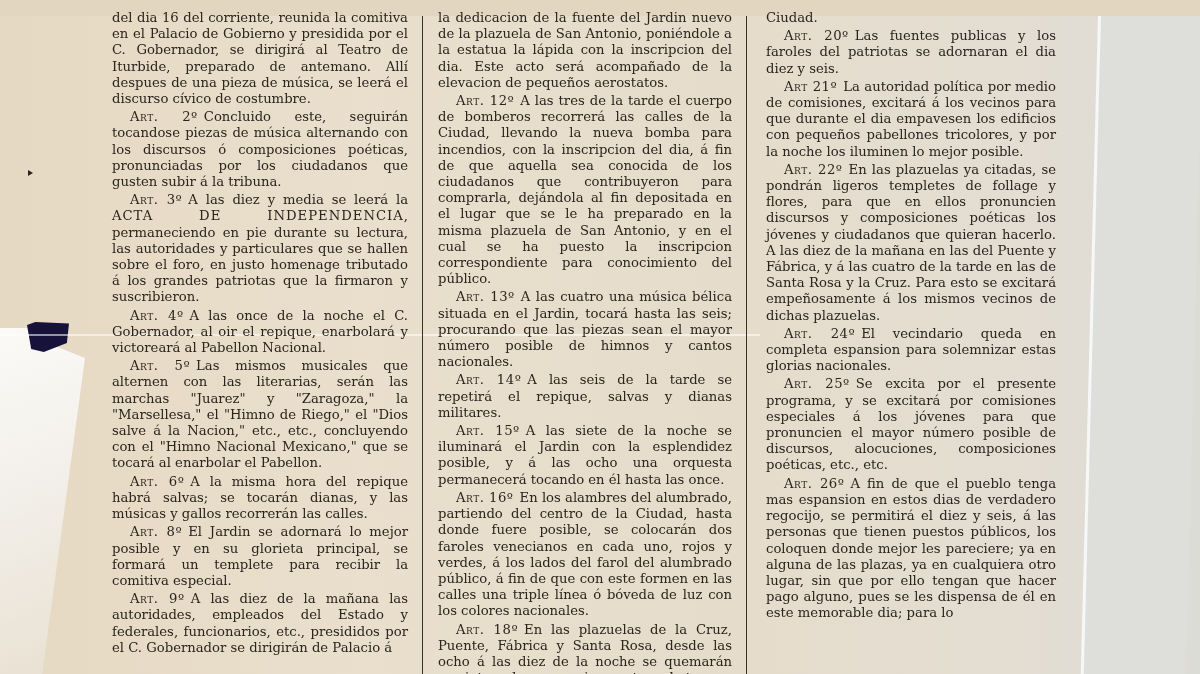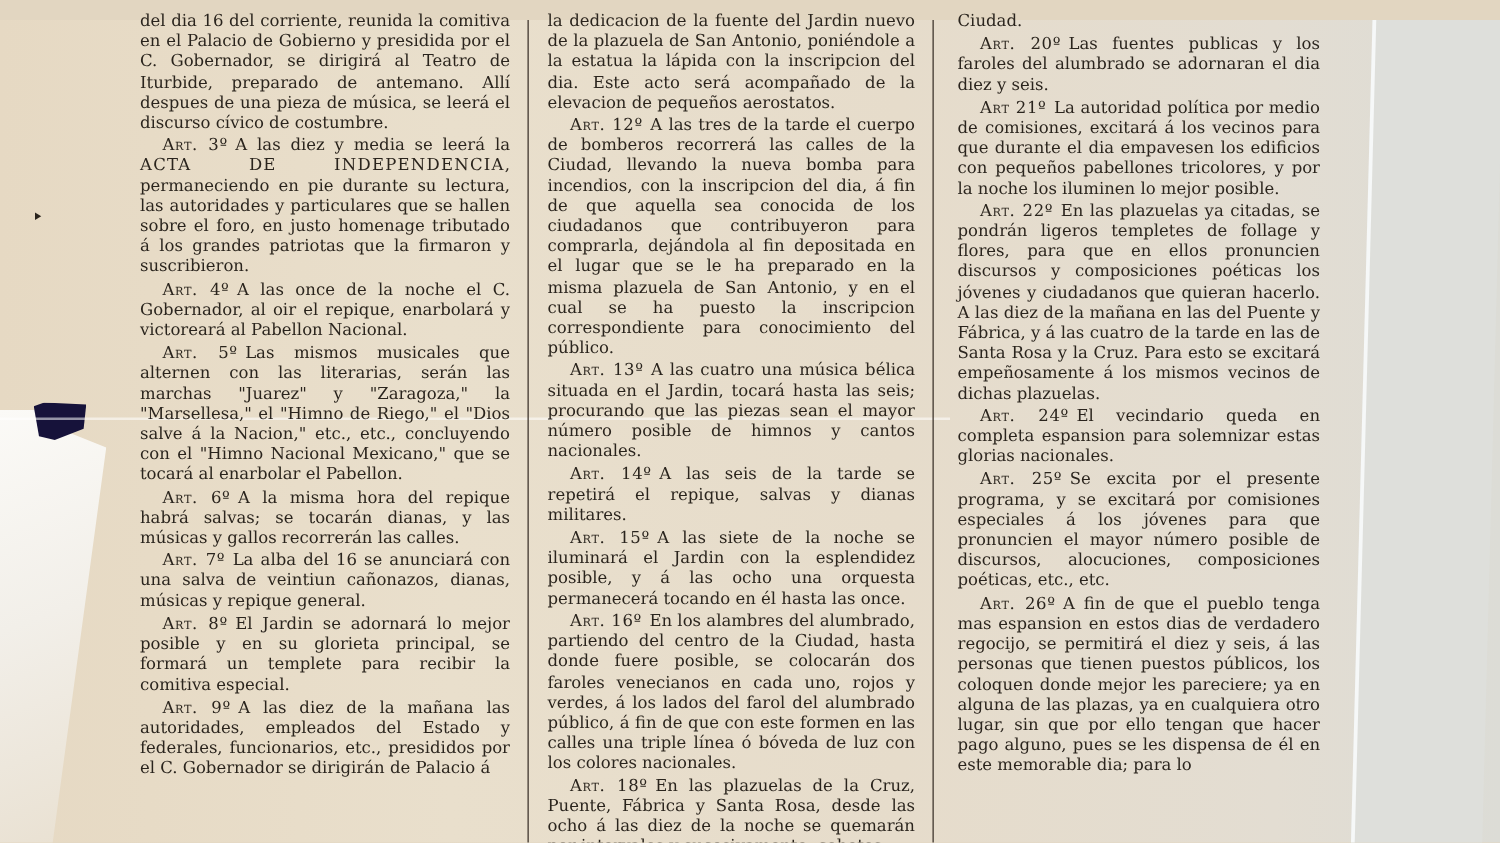--- a/index.html
+++ b/index.html
@@ -57,42 +57,42 @@
   <div class="left-fold"></div>
   <div class="tear-hole"></div>
   <div class="crease"></div>
   <div class="bullet"></div>
 
   <div class="rule" style="left:422px;"></div>
   <div class="rule" style="left:746px;"></div>
 
   <div class="col" style="left:112px; width:296px;">
     <p class="cont"><span>del dia 16 del corriente, reunida la comitiva en el Palacio de Gobierno y presidida por el C. Gobernador, se dirigirá al Teatro de Iturbide, preparado de antemano. Allí despues de una pieza de música, se leerá el discurso cívico de costumbre.</span></p>
+    <p><span class="art">Art. 2º</span><span>Concluido este, seguirán tocandose piezas de música alternando con los discursos ó composiciones poéticas, pronunciadas por los ciudadanos que gusten subir á la tribuna.</span></p>
     <p><span class="art">Art. 3º</span><span>A las diez y media se leerá la</span> <span class="acta">ACTA DE INDEPENDENCIA</span><span>, permaneciendo en pie durante su lectura, las autoridades y particulares que se hallen sobre el foro, en justo homenage tributado á los grandes patriotas que la firmaron y suscribieron.</span></p>
     <p><span class="art">Art. 4º</span><span>A las once de la noche el C. Gobernador, al oir el repique, enarbolará y victoreará al Pabellon Nacional.</span></p>
     <p><span class="art">Art. 5º</span><span>Las mismos musicales que alternen con las literarias, serán las marchas "Juarez" y "Zaragoza," la "Marsellesa," el "Himno de Riego," el "Dios salve á la Nacion," etc., etc., concluyendo con el "Himno Nacional Mexicano," que se tocará al enarbolar el Pabellon.</span></p>
     <p><span class="art">Art. 6º</span><span>A la misma hora del repique habrá salvas; se tocarán dianas, y las músicas y gallos recorrerán las calles.</span></p>
-    <p><span class="art">Art. 7º</span><span>La alba del 16 se anunciará con una salva de veintiun cañonazos, dianas, músicas y repique general.</span></p>
     <p><span class="art">Art. 8º</span><span>El Jardin se adornará lo mejor posible y en su glorieta principal, se formará un templete para recibir la comitiva especial.</span></p>
     <p><span class="art">Art. 9º</span><span>A las diez de la mañana las autoridades, empleados del Estado y federales, funcionarios, etc., presididos por el C. Gobernador se dirigirán de Palacio á</span></p>
   </div>
 
   <div class="col" style="left:438px; width:294px;">
     <p class="cont"><span>la dedicacion de la fuente del Jardin nuevo de la plazuela de San Antonio, poniéndole a la estatua la lápida con la inscripcion del dia. Este acto será acompañado de la elevacion de pequeños aerostatos.</span></p>
     <p><span class="art">Art. 12º</span><span>A las tres de la tarde el cuerpo de bomberos recorrerá las calles de la Ciudad, llevando la nueva bomba para incendios, con la inscripcion del dia, á fin de que aquella sea conocida de los ciudadanos que contribuyeron para comprarla, dejándola al fin depositada en el lugar que se le ha preparado en la misma plazuela de San Antonio, y en el cual se ha puesto la inscripcion correspondiente para conocimiento del público.</span></p>
     <p><span class="art">Art. 13º</span><span>A las cuatro una música bélica situada en el Jardin, tocará hasta las seis; procurando que las piezas sean el mayor número posible de himnos y cantos nacionales.</span></p>
     <p><span class="art">Art. 14º</span><span>A las seis de la tarde se repetirá el repique, salvas y dianas militares.</span></p>
     <p><span class="art">Art. 15º</span><span>A las siete de la noche se iluminará el Jardin con la esplendidez posible, y á las ocho una orquesta permanecerá tocando en él hasta las once.</span></p>
     <p><span class="art">Art. 16º</span><span>En los alambres del alumbrado, partiendo del centro de la Ciudad, hasta donde fuere posible, se colocarán dos faroles venecianos en cada uno, rojos y verdes, á los lados del farol del alumbrado público, á fin de que con este formen en las calles una triple línea ó bóveda de luz con los colores nacionales.</span></p>
     <p><span class="art">Art. 18º</span><span>En las plazuelas de la Cruz, Puente, Fábrica y Santa Rosa, desde las ocho á las diez de la noche se quemarán por intervalos y sucesivamente, cohetes</span></p>
   </div>
 
   <div class="col" style="left:766px; width:290px;">
     <p class="cont"><span>Ciudad.</span></p>
-    <p><span class="art">Art. 20º</span><span>Las fuentes publicas y los faroles del alumbrado se adornaran el dia diez y seis.</span></p>
+    <p><span class="art">Art. 20º</span><span>Las fuentes publicas y los faroles del patriotas se adornaran el dia diez y seis.</span></p>
     <p><span class="art">Art 21º</span><span>La autoridad política por medio de comisiones, excitará á los vecinos para que durante el dia empavesen los edificios con pequeños pabellones tricolores, y por la noche los iluminen lo mejor posible.</span></p>
     <p><span class="art">Art. 22º</span><span>En las plazuelas ya citadas, se pondrán ligeros templetes de follage y flores, para que en ellos pronuncien discursos y composiciones poéticas los jóvenes y ciudadanos que quieran hacerlo. A las diez de la mañana en las del Puente y Fábrica, y á las cuatro de la tarde en las de Santa Rosa y la Cruz. Para esto se excitará empeñosamente á los mismos vecinos de dichas plazuelas.</span></p>
     <p><span class="art">Art. 24º</span><span>El vecindario queda en completa espansion para solemnizar estas glorias nacionales.</span></p>
     <p><span class="art">Art. 25º</span><span>Se excita por el presente programa, y se excitará por comisiones especiales á los jóvenes para que pronuncien el mayor número posible de discursos, alocuciones, composiciones poéticas, etc., etc.</span></p>
     <p><span class="art">Art. 26º</span><span>A fin de que el pueblo tenga mas espansion en estos dias de verdadero regocijo, se permitirá el diez y seis, á las personas que tienen puestos públicos, los coloquen donde mejor les pareciere; ya en alguna de las plazas, ya en cualquiera otro lugar, sin que por ello tengan que hacer pago alguno, pues se les dispensa de él en este memorable dia; para lo</span></p>
   </div>
 
   <div class="right-strip"></div>
 </div>
 

